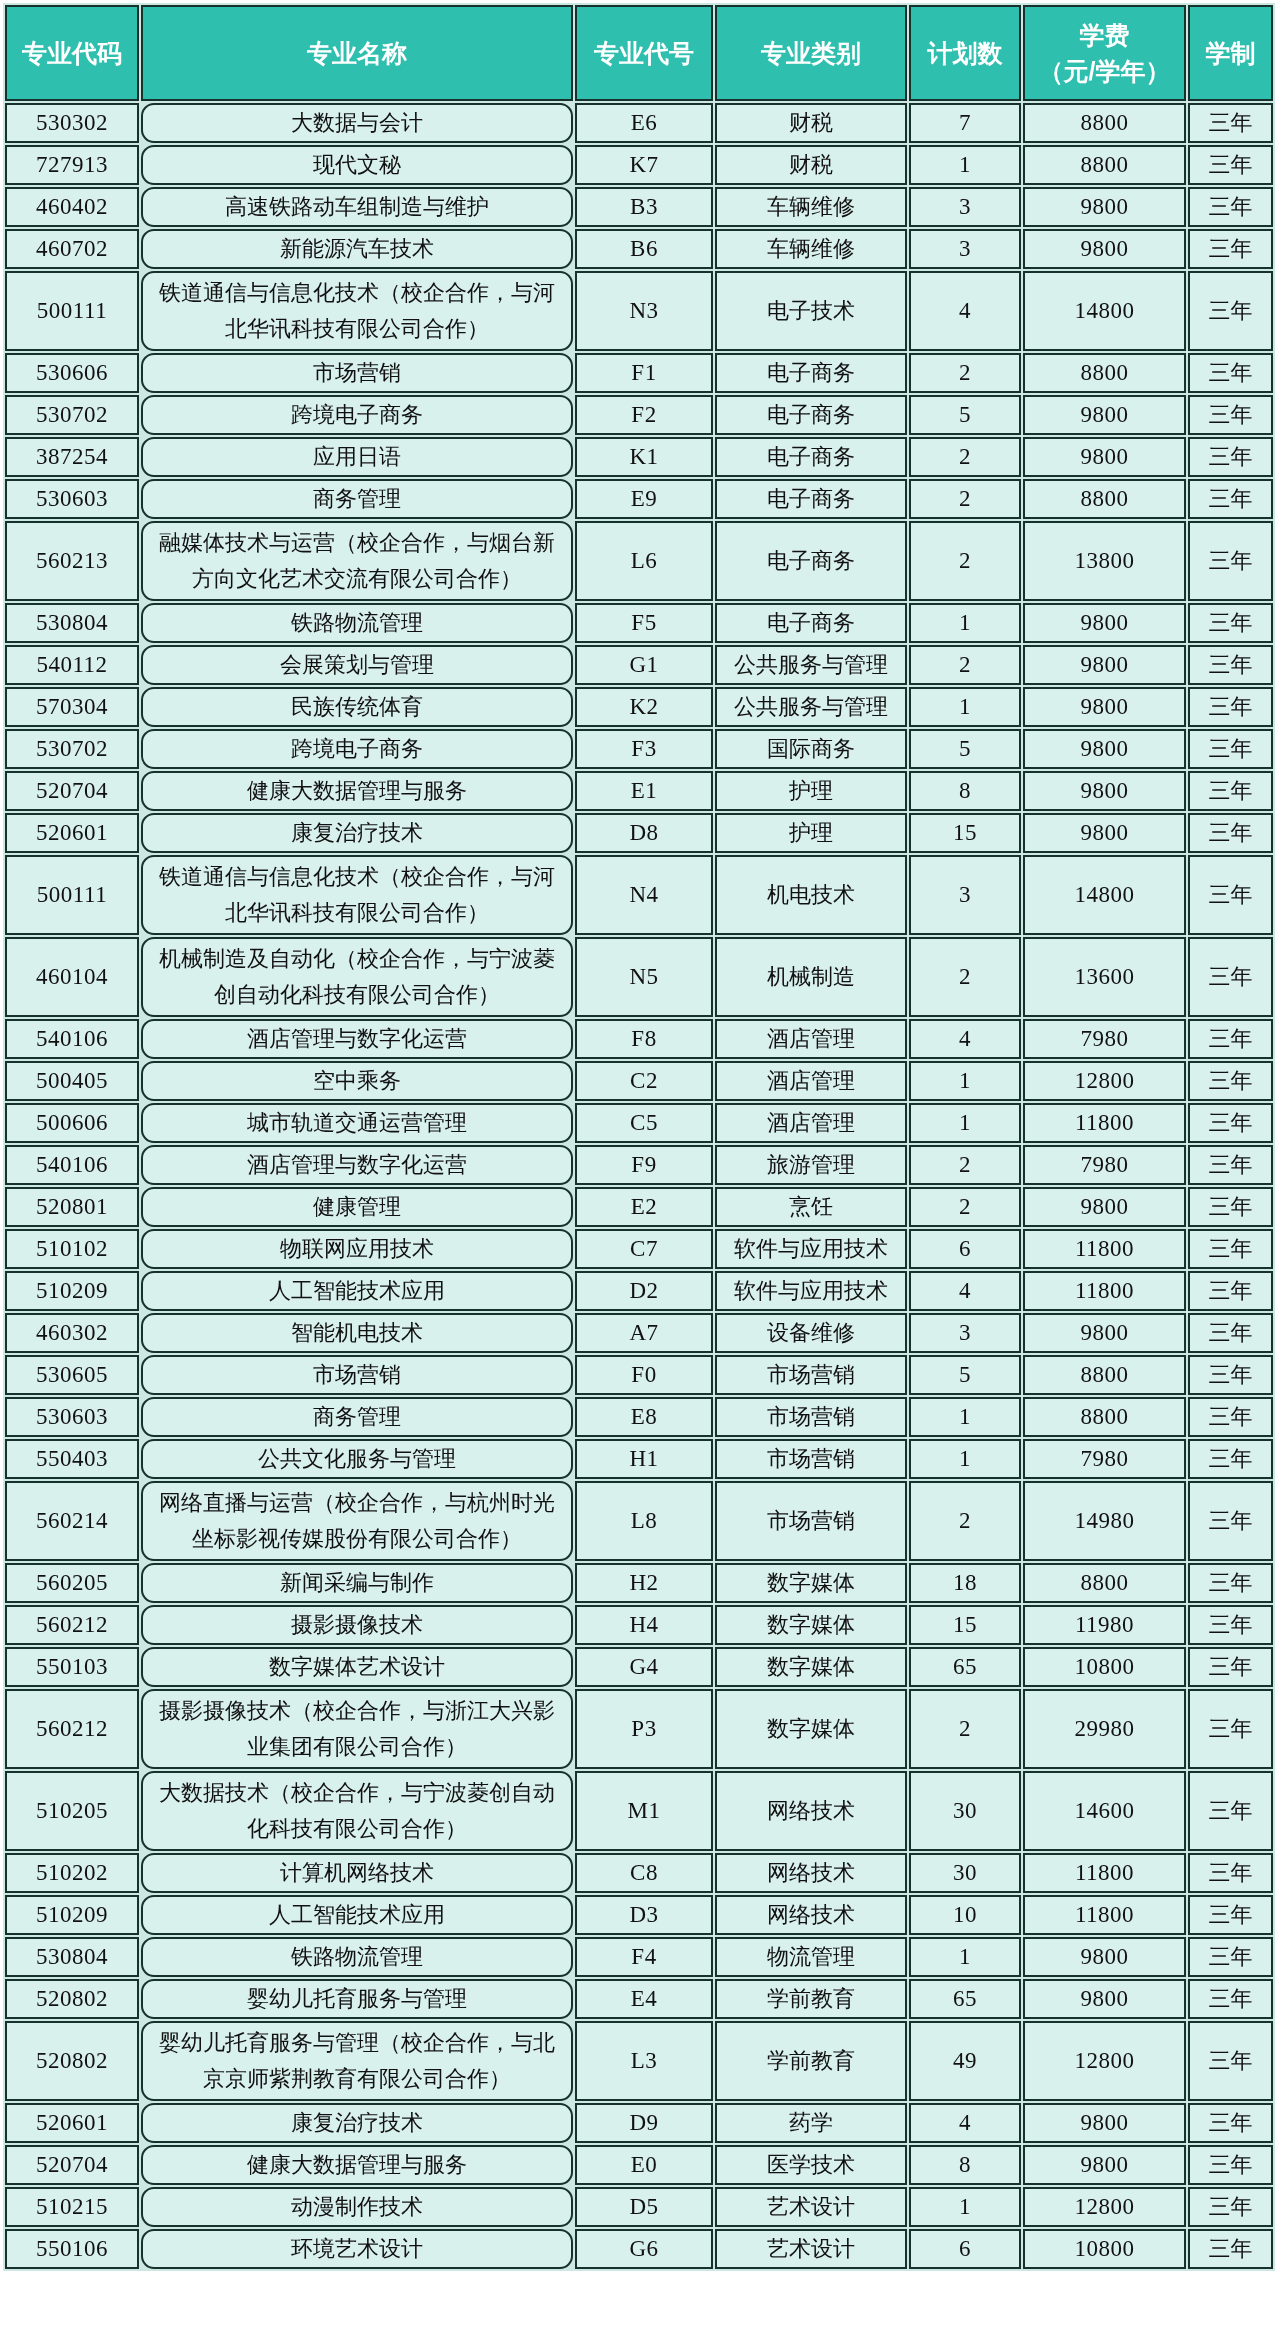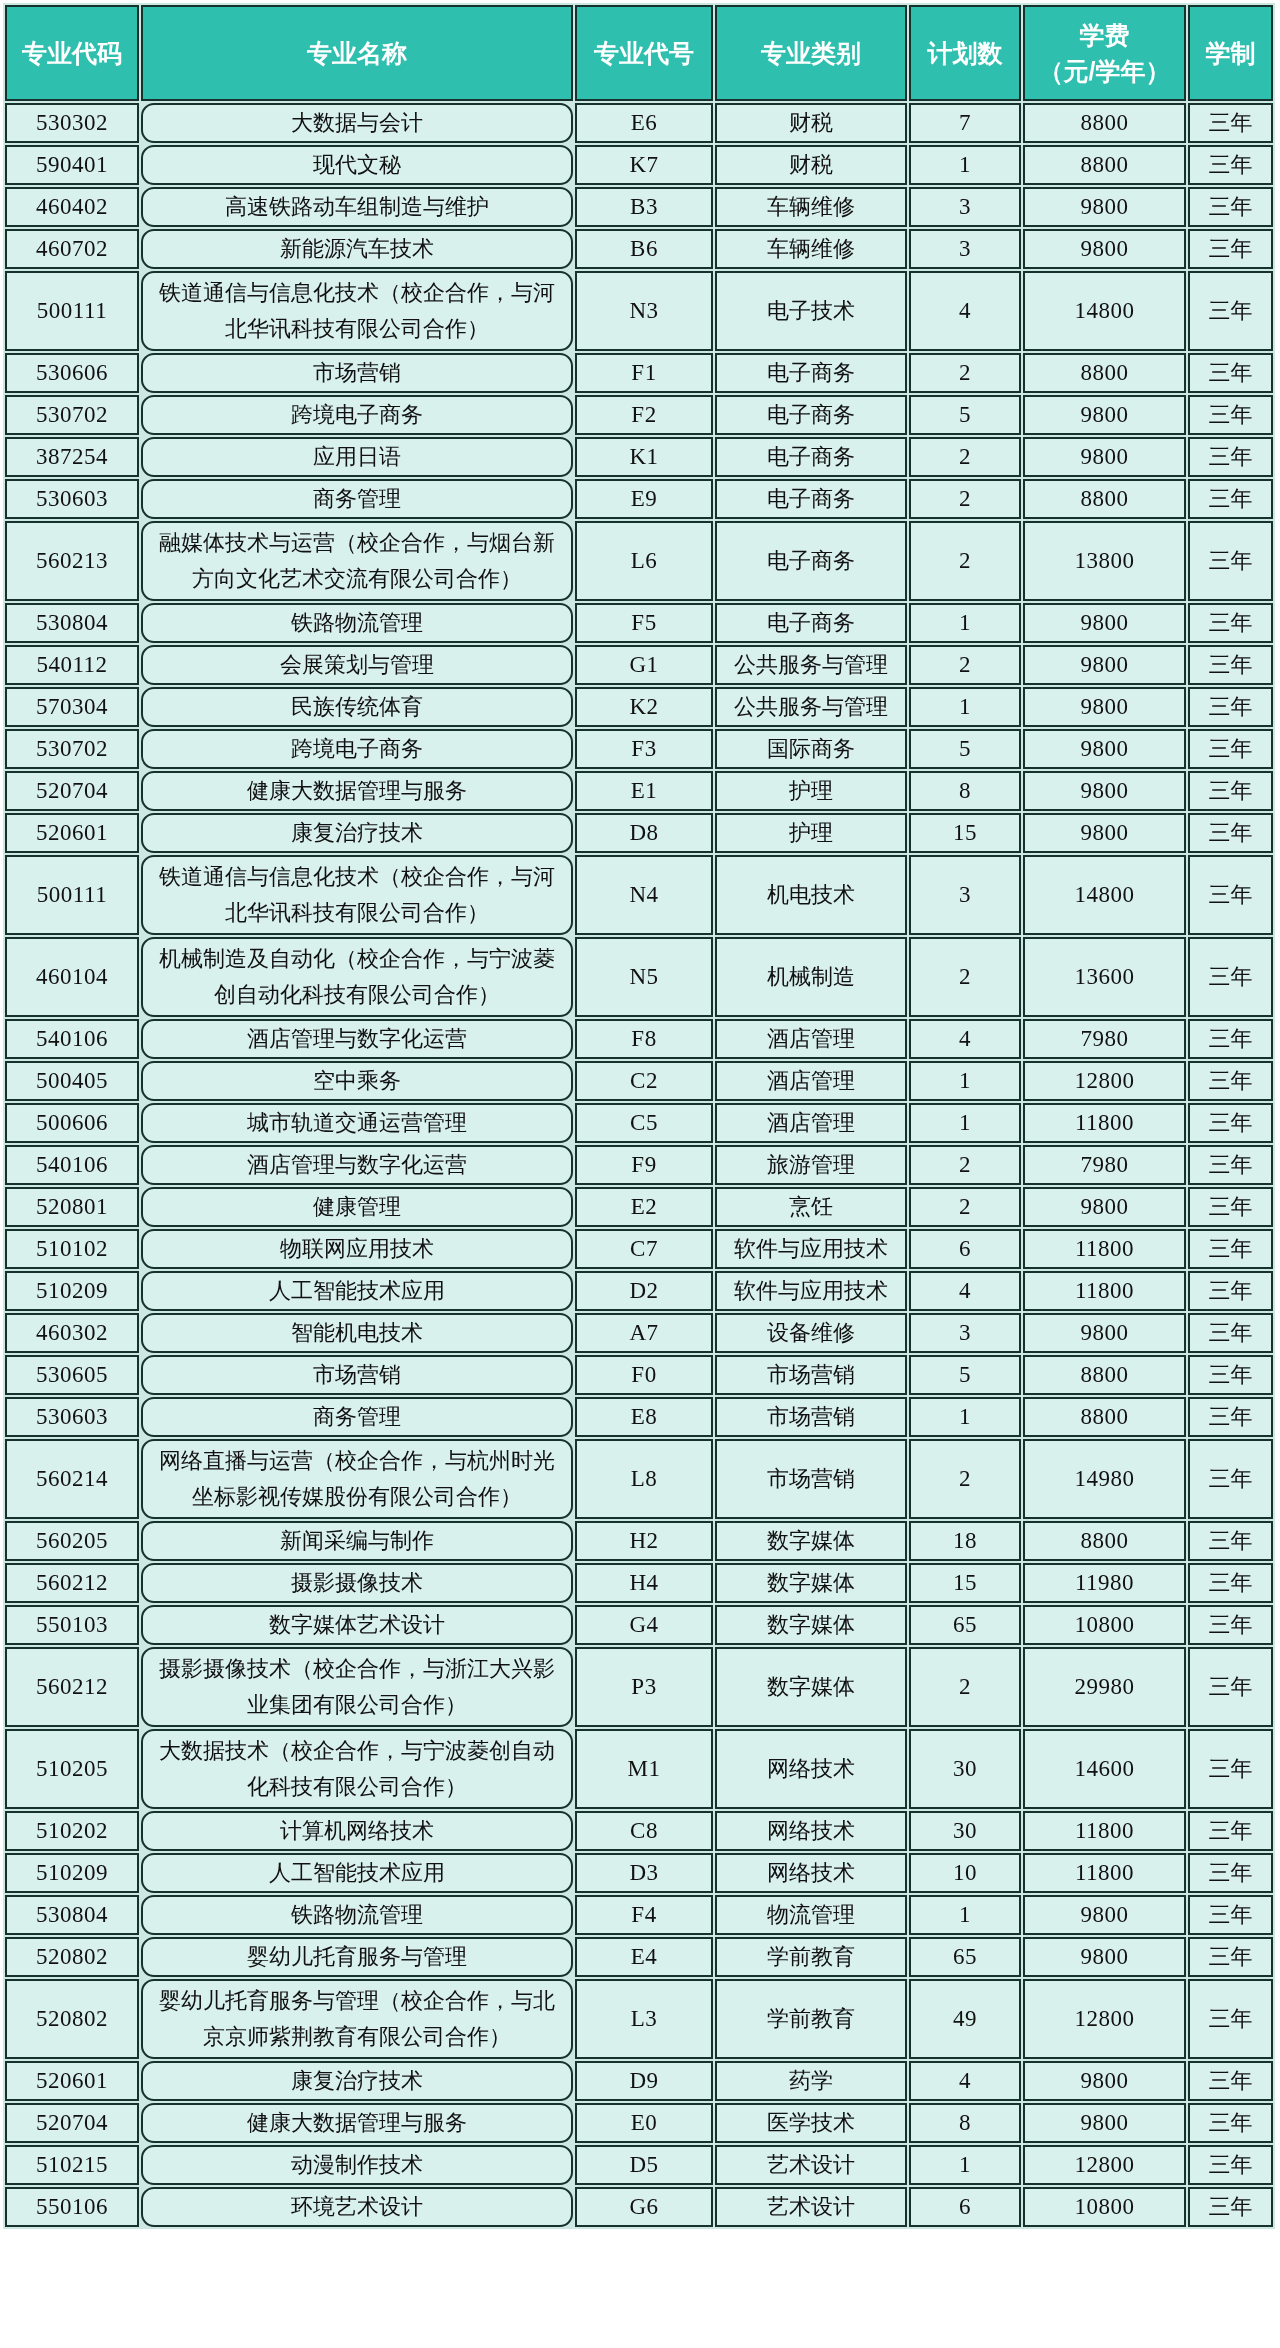--- a/index.html
+++ b/index.html
@@ -87,21 +87,21 @@
         <tr>
     <td class="code-cell">530302</td>
     <td class="name-cell">大数据与会计</td>
     <td class="letter-cell">E6</td>
     <td>财税</td>
     <td class="num-cell">7</td>
     <td class="num-cell">8800</td>
     <td>三年</td>
   </tr>
         <tr>
-    <td class="code-cell">590401</td>
+    <td class="code-cell">727913</td>
     <td class="name-cell">现代文秘</td>
     <td class="letter-cell">K7</td>
     <td>财税</td>
     <td class="num-cell">1</td>
     <td class="num-cell">8800</td>
     <td>三年</td>
   </tr>
         <tr>
     <td class="code-cell">460402</td>
     <td class="name-cell">高速铁路动车组制造与维护</td>
@@ -329,20 +329,29 @@
   </tr>
         <tr>
     <td class="code-cell">530603</td>
     <td class="name-cell">商务管理</td>
     <td class="letter-cell">E8</td>
     <td>市场营销</td>
     <td class="num-cell">1</td>
     <td class="num-cell">8800</td>
     <td>三年</td>
   </tr>
+        <tr>
+    <td class="code-cell">550403</td>
+    <td class="name-cell">公共文化服务与管理</td>
+    <td class="letter-cell">H1</td>
+    <td>市场营销</td>
+    <td class="num-cell">1</td>
+    <td class="num-cell">7980</td>
+    <td>三年</td>
+  </tr>
         <tr class="tall">
     <td class="code-cell">560214</td>
     <td class="name-cell">网络直播与运营（校企合作，与杭州时光坐标影视传媒股份有限公司合作）</td>
     <td class="letter-cell">L8</td>
     <td>市场营销</td>
     <td class="num-cell">2</td>
     <td class="num-cell">14980</td>
     <td>三年</td>
   </tr>
         <tr>

